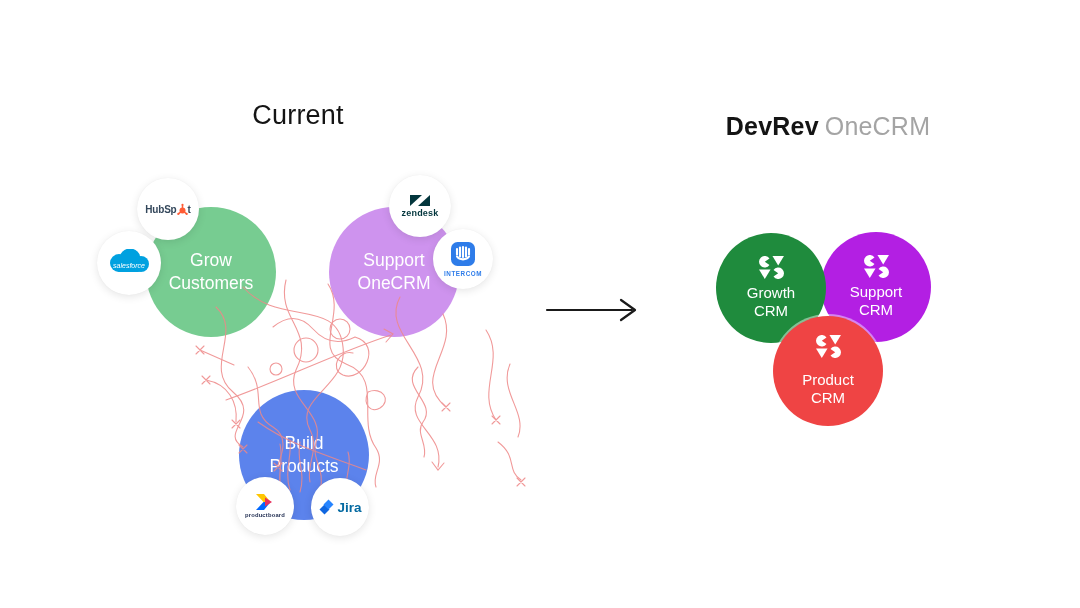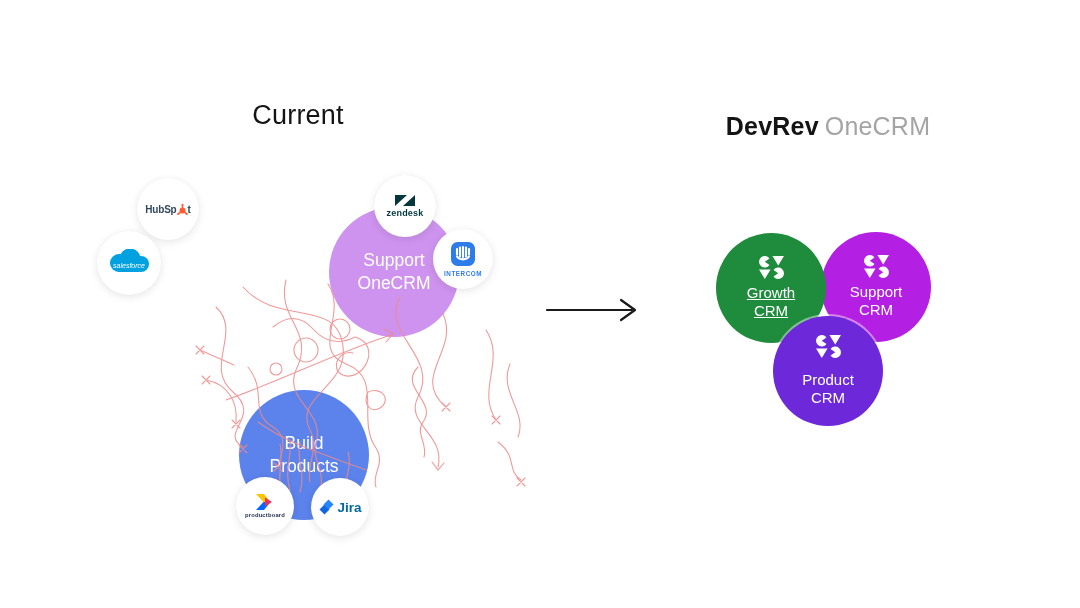--- a/index.html
+++ b/index.html
@@ -18,46 +18,52 @@
   .label span{display:block;}
 
   #tangle{position:absolute;left:188px;top:272px;z-index:2;}
   #arrow{position:absolute;left:544px;top:296px;}
 
   .tool-circle{position:absolute;background:#fff;border-radius:50%;z-index:3;
                box-shadow:0 2px 8px rgba(0,0,0,.10),0 0 1px rgba(0,0,0,.06);
                display:flex;flex-direction:column;align-items:center;justify-content:center;}
   #tool-hubspot{width:62px;height:62px;left:137px;top:178px;}
   #tool-salesforce{width:64px;height:64px;left:97px;top:231px;}
-  #tool-zendesk{width:62px;height:62px;left:374px;top:175px;text-align:center;}
+  #tool-zendesk{width:62px;height:62px;left:389px;top:175px;text-align:center;}
   #tool-intercom{width:60px;height:60px;left:433px;top:229px;}
   #tool-productboard{width:58px;height:58px;left:236px;top:477px;}
   #tool-jira{width:58px;height:58px;left:311px;top:478px;}
 
   .hubspot-row{display:flex;align-items:center;font-size:10px;font-weight:700;color:#33475b;letter-spacing:-.2px;}
   .zendesk-word{font-size:9px;font-weight:700;color:#03363d;margin-top:2px;letter-spacing:.2px;}
   .intercom-word{font-size:6.3px;font-weight:700;color:#2e7ce9;margin-top:3px;letter-spacing:.55px;}
   .productboard-word{font-size:5.8px;font-weight:700;color:#1e2b4f;margin-top:2px;letter-spacing:.2px;}
   .jira-row{display:flex;align-items:center;gap:3px;font-size:13.5px;font-weight:600;color:#0369a1;}
 
-  #circle-growth{left:716px;top:233px;text-decoration:underline;}
+  #circle-growth{left:716px;top:233px;}
   #circle-support-crm{left:821px;top:232px;}
   #circle-product{left:773px;top:316px;box-shadow:0 0 0 2px rgba(255,255,255,.45);}
 </style>
 </head>
 <body>
 
 <div class="stage">
 
   <div class="title" id="title-current">Current</div>
 
   <div class="title" id="title-devrev">
     <span>DevRev</span><span class="secondary">OneCRM</span>
   </div>
 
+  <div class="big-circle left-circle" style="left: 146px; top: 207px; background-color: rgb(119, 204, 145);">
+    <div class="label">
+      <span>Grow</span>
+      <span>Customers</span>
+    </div>
+  </div>
 
   <div class="big-circle left-circle" style="left: 329px; top: 207px; background-color: rgb(206, 147, 238);">
     <div class="label">
       <span>Support</span>
       <span>OneCRM</span>
     </div>
   </div>
 
   <div class="big-circle left-circle" style="left: 239px; top: 390px; background-color: rgb(92, 131, 236); text-align: center;">
     <div class="label">
@@ -209,21 +215,21 @@
         <path d="M0,14 L12,14 L6,24 Z"></path>
         <path d="M15.1,21.4 A6,6 0 1 0 15.1,14.6 L20,18 Z"></path>
       </g>
     </svg>
     <div class="label">
       <span>Growth</span>
       <span>CRM</span>
     </div>
   </div>
 
-  <div class="big-circle crm-circle" id="circle-product" style="background-color: #6d28d9; gap: 8px;">
+  <div class="big-circle crm-circle" id="circle-product" style="background-color: #ef4444; gap: 8px;">
     <svg class="devrev-glyph" width="25" height="23" viewBox="0 0 26 24">
       <g fill="#ffffff">
         <path d="M10.9,2.6 A6,6 0 1 0 10.9,9.4 L6,6 Z"></path>
         <path d="M14,0 L26,0 L20,10 Z"></path>
         <path d="M0,14 L12,14 L6,24 Z"></path>
         <path d="M15.1,21.4 A6,6 0 1 0 15.1,14.6 L20,18 Z"></path>
       </g>
     </svg>
     <div class="label">
       <span>Product</span>

